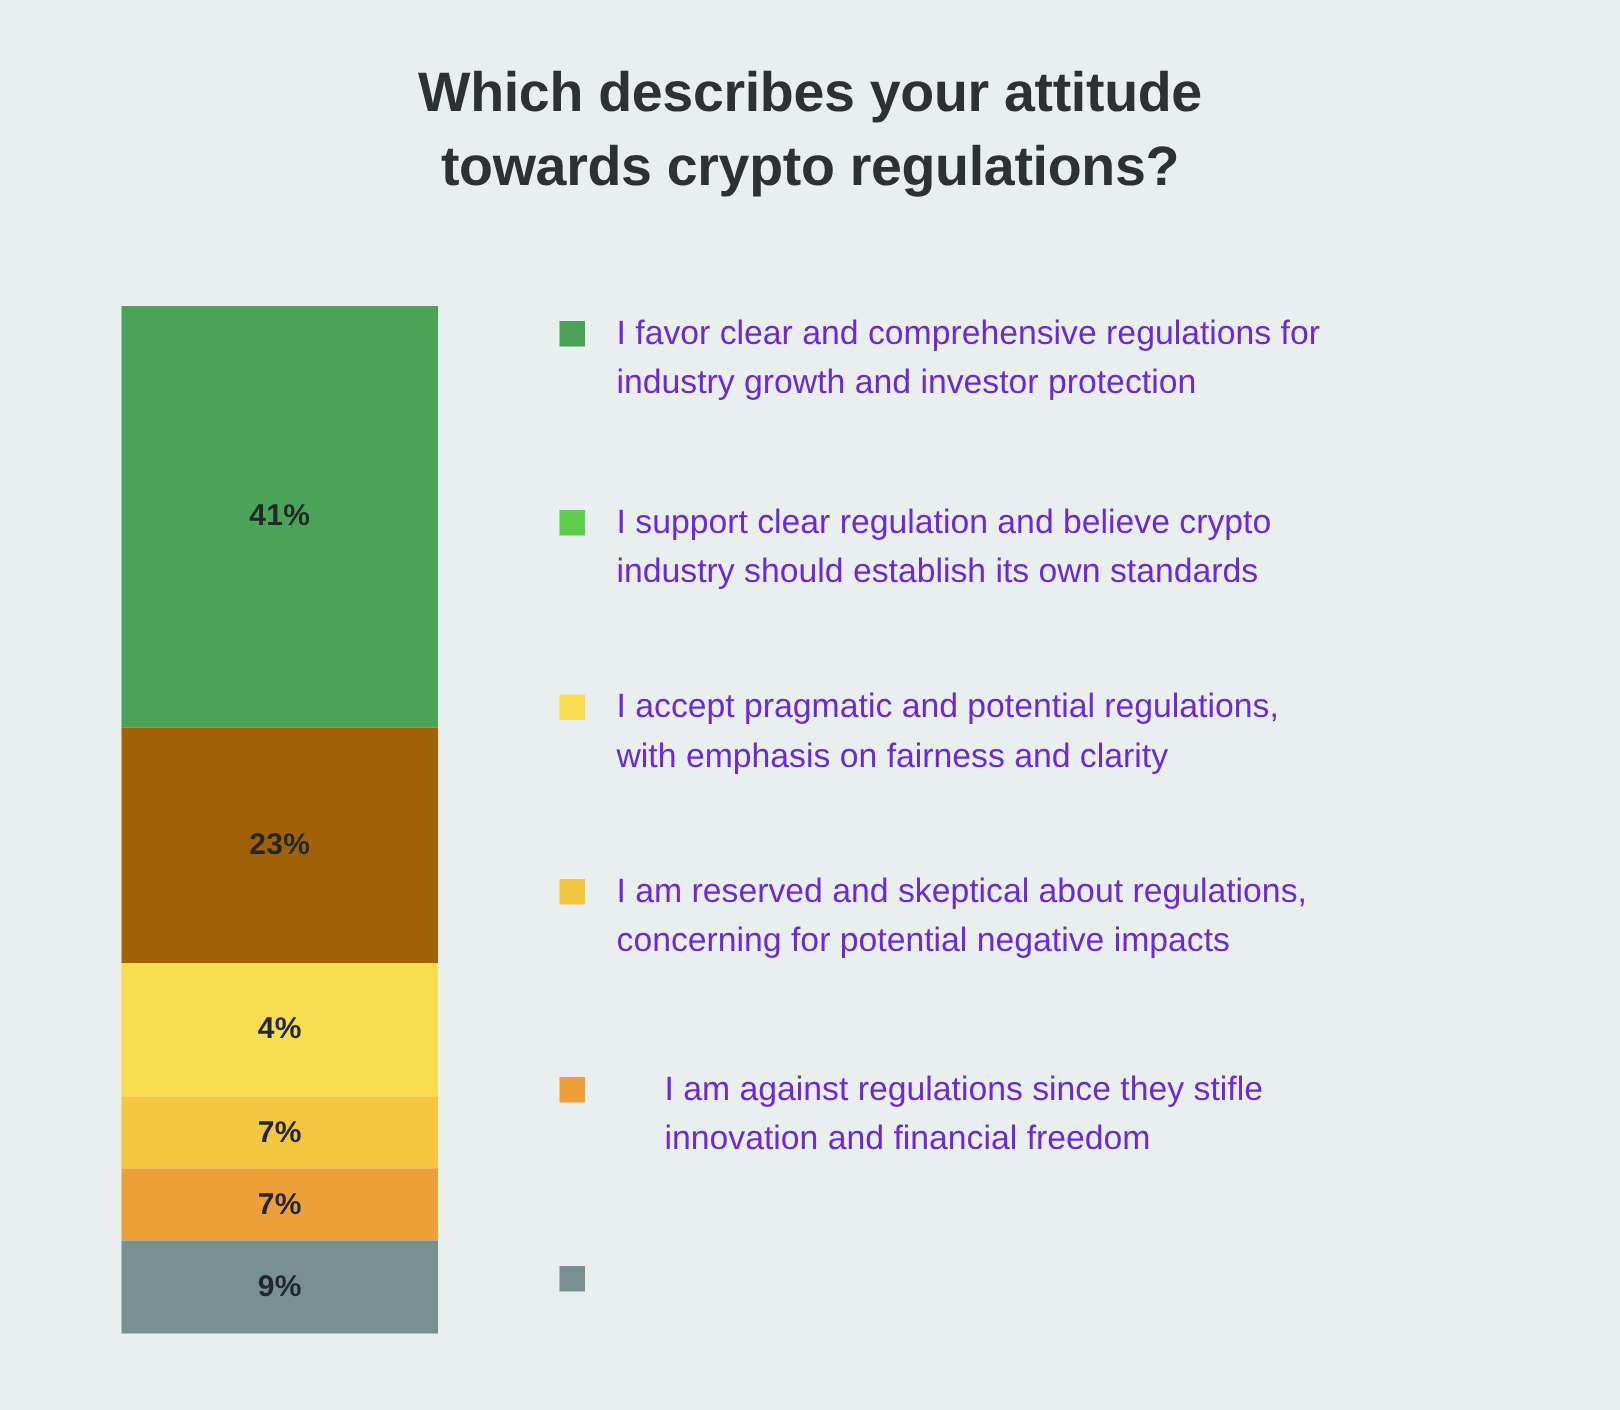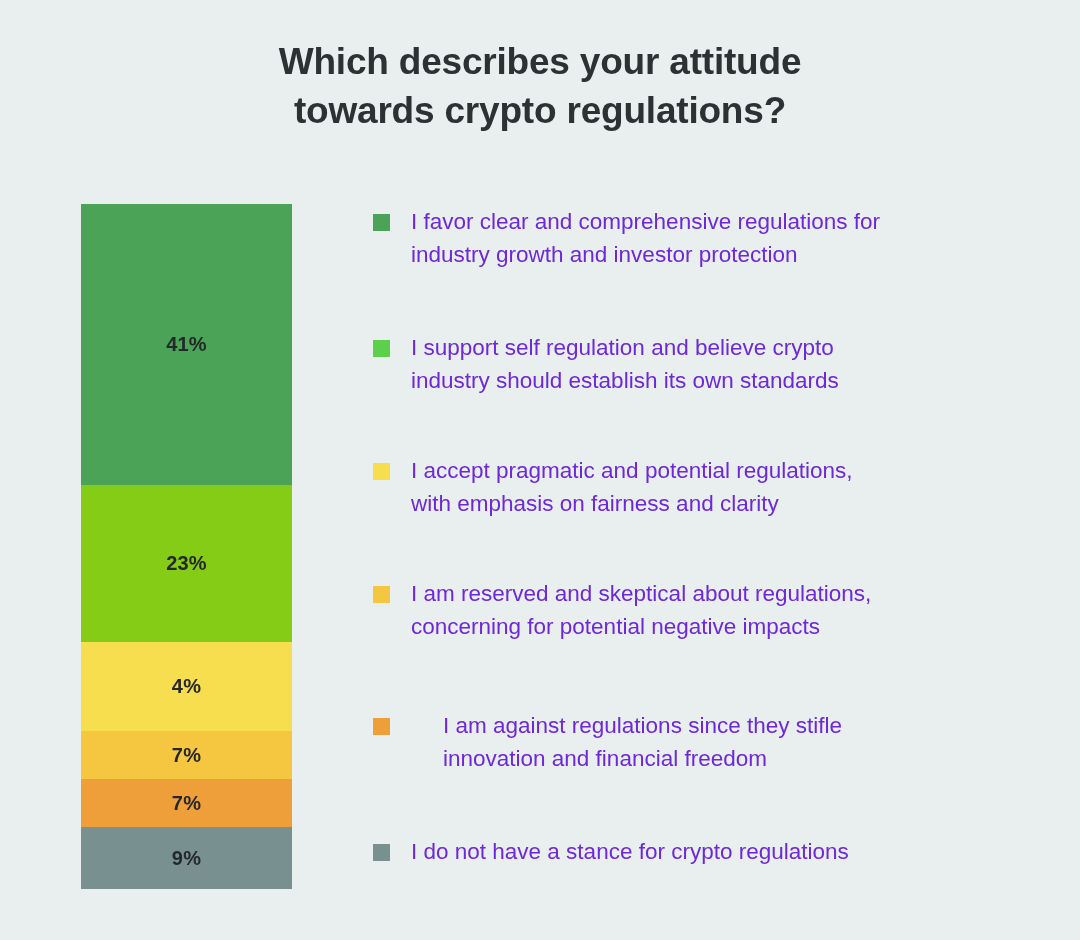--- a/index.html
+++ b/index.html
@@ -91,21 +91,21 @@
 
 <div class="page">
 
   <div class="title" style="color: rgb(45, 49, 52);">Which describes your attitude
 towards crypto regulations?</div>
 
   <div class="bar">
     <div class="seg" style="background: rgb(74, 163, 86); flex: 0 0 41%;">
       <span class="seg-label">41%</span>
     </div>
-    <div class="seg" style="background: #84cc16; flex: 0 0 23%;">
+    <div class="seg" style="background: #a16207; flex: 0 0 23%;">
       <span class="seg-label">23%</span>
     </div>
     <div class="seg" style="background: rgb(247, 222, 79); flex: 0 0 13%;">
       <span class="seg-label">4%</span>
     </div>
     <div class="seg" style="background: rgb(245, 198, 63); flex: 0 0 7%;">
       <span class="seg-label">7%</span>
     </div>
     <div class="seg" style="background: rgb(238, 159, 58); flex: 0 0 7%;">
       <span class="seg-label">7%</span>
@@ -116,37 +116,36 @@
   </div>
 
   <div class="legend">
     <div class="legend-item" style="height:126px;">
       <span class="legend-swatch" style="background: rgb(74, 163, 86);"></span>
       <span class="legend-text">I favor clear and comprehensive regulations for
 industry growth and investor protection</span>
     </div>
     <div class="legend-item" style="height:123px;">
       <span class="legend-swatch" style="background: rgb(92, 208, 74);"></span>
-      <span class="legend-text">I support self regulation and believe crypto
+      <span class="legend-text">I support clear regulation and believe crypto
 industry should establish its own standards</span>
     </div>
     <div class="legend-item" style="height:123px;">
       <span class="legend-swatch" style="background: rgb(247, 222, 79);"></span>
       <span class="legend-text">I accept pragmatic and potential regulations,
 with emphasis on fairness and clarity</span>
     </div>
     <div class="legend-item" style="height:132px;">
       <span class="legend-swatch" style="background: rgb(245, 198, 63);"></span>
       <span class="legend-text">I am reserved and skeptical about regulations,
 concerning for potential negative impacts</span>
     </div>
     <div class="legend-item" style="height:126px;gap:32px;">
       <span class="legend-swatch" style="background: rgb(238, 159, 58);"></span>
       <span class="legend-text">I am against regulations since they stifle
 innovation and financial freedom</span>
     </div>
     <div class="legend-item">
       <span class="legend-swatch" style="background: rgb(120, 144, 143);"></span>
-      <span class="legend-text">I do not have a stance for crypto regulations</span>
     </div>
   </div>
 
 </div>
 
 </body></html>

